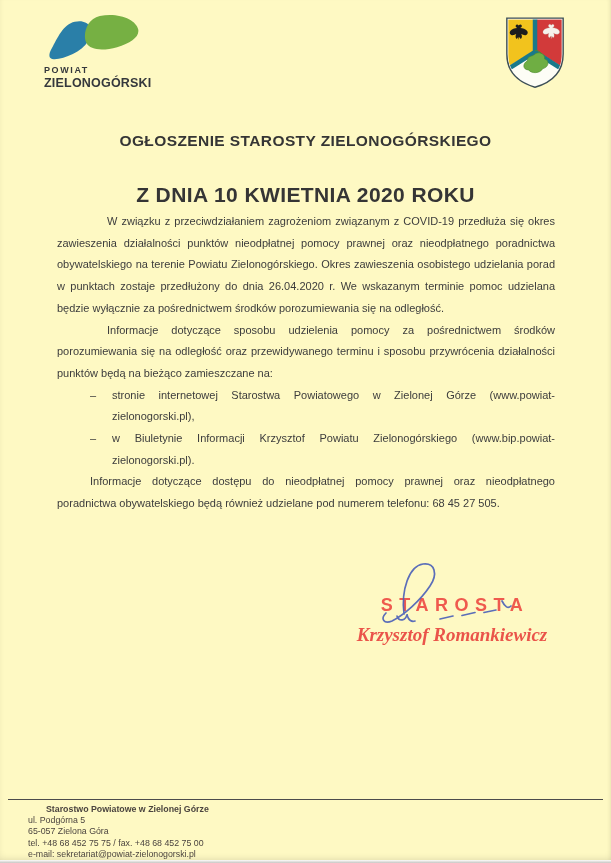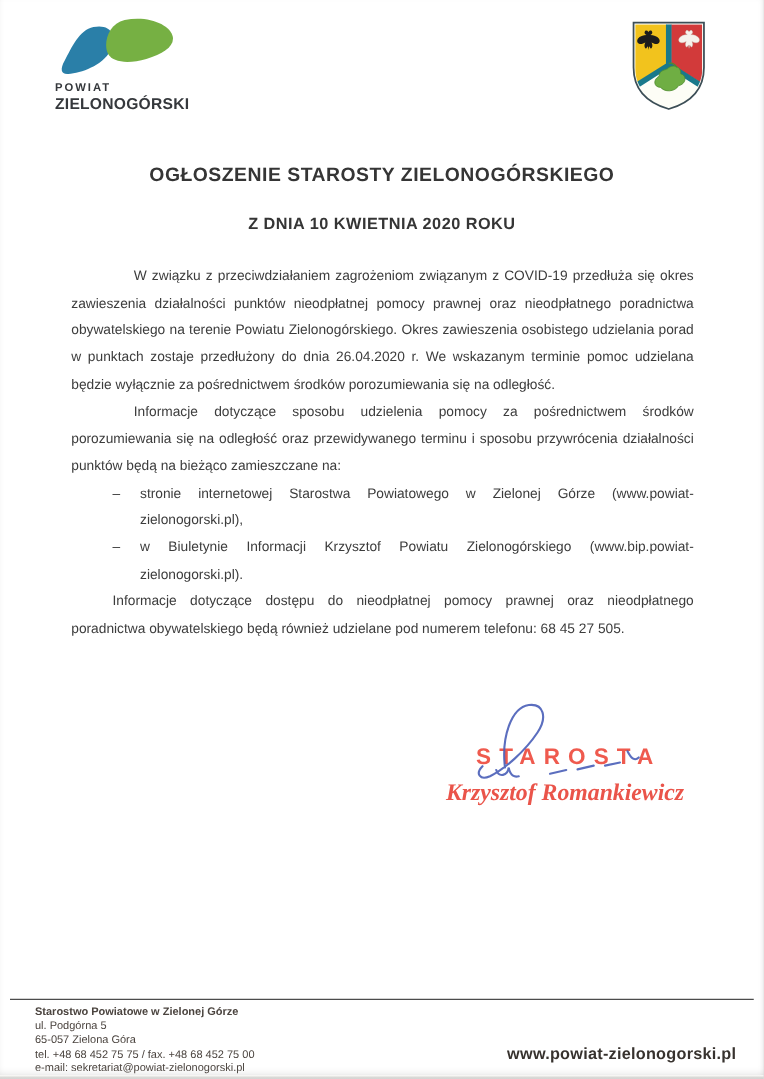--- a/index.html
+++ b/index.html
@@ -1,20 +1,20 @@
 <!DOCTYPE html>
 <html lang="pl"><head>
 <meta charset="utf-8">
 <style>
   html,body{margin:0;padding:0;background:#e8e8e6;}
   .page{
     position:relative;
     width:611px;height:863px;
     margin:0 auto;
-    background:#ffffff;
+    background:#fef9c3;
     overflow:hidden;
     font-family:"Liberation Sans", sans-serif;
     color:#3b3b3b;
     box-shadow:inset 0 -6px 8px -4px rgba(0,0,0,.18), inset -3px 0 5px -3px rgba(0,0,0,.08);
   }
 
   
   .logo{position:absolute;left:44px;top:14px;width:110px;}
   .logo svg{display:block;}
   .logo-text{margin-top:2px;line-height:1;color:#35383c;}
@@ -23,21 +23,21 @@
 
   .crest{position:absolute;left:503px;top:12px;width:64px;height:80px;}
   .crest svg{display:block;width:100%;height:100%;}
 
   
   .title1,.title2{
     position:absolute;left:0;right:0;text-align:center;
     font-weight:bold;color:#353535;letter-spacing:.4px;
   }
   .title1{top:132px;font-size:15.5px;}
-  .title2{top:171px;font-size:13px;}
+  .title2{top:183px;font-size:21px;}
 
   
   .body-text{
     position:absolute;left:57px;top:211px;width:498px;
     font-size:11px;line-height:21.7px;text-align:justify;color:#3c3c3c;
   }
   .body-text p{margin:0;}
   .p-indent{text-indent:50px;}
   .p-indent-sm{text-indent:33px;}
   ul.dash-list{margin:0;padding:0;list-style:none;}
@@ -57,21 +57,21 @@
     text-align:center;font-family:"Liberation Serif", serif;
     font-style:italic;font-weight:bold;font-size:19px;color:#ea544a;
   }
 
   
   .footer-line{position:absolute;left:8px;right:8px;top:799px;border-top:1.5px solid #4c4c4c;}
   .footer-left{
     position:absolute;left:28px;top:804px;
     font-size:8.8px;line-height:11.2px;color:#4b443f;
   }
-  .footer-left .org{font-weight:bold;}
+  .footer-left .org{font-weight:bold;margin-left:18px;}
   .footer-site{
     position:absolute;right:22px;top:835px;
     font-size:13px;font-weight:bold;color:#37322e;letter-spacing:.2px;
   }
   .scan-edge{position:absolute;left:0;right:0;bottom:0;height:3px;
     background:linear-gradient(#fefdfb,#c6c6c3);}
 </style>
 </head>
 <body>
 
@@ -150,16 +150,15 @@
   </div>
 
   <div class="footer-line"></div>
   <div class="footer-left">
     <div class="org">Starostwo Powiatowe w Zielonej Górze</div>
     <div>ul. Podgórna 5</div>
     <div>65-057 Zielona Góra</div>
     <div>tel. +48 68 452 75 75 / fax. +48 68 452 75 00</div>
     <div>e-mail: sekretariat@powiat-zielonogorski.pl</div>
   </div>
-  <div class="footer-site">www.powiat-zielonogorski.pl</div>
 
   <div class="scan-edge"></div>
 </div>
 
 </body></html>

